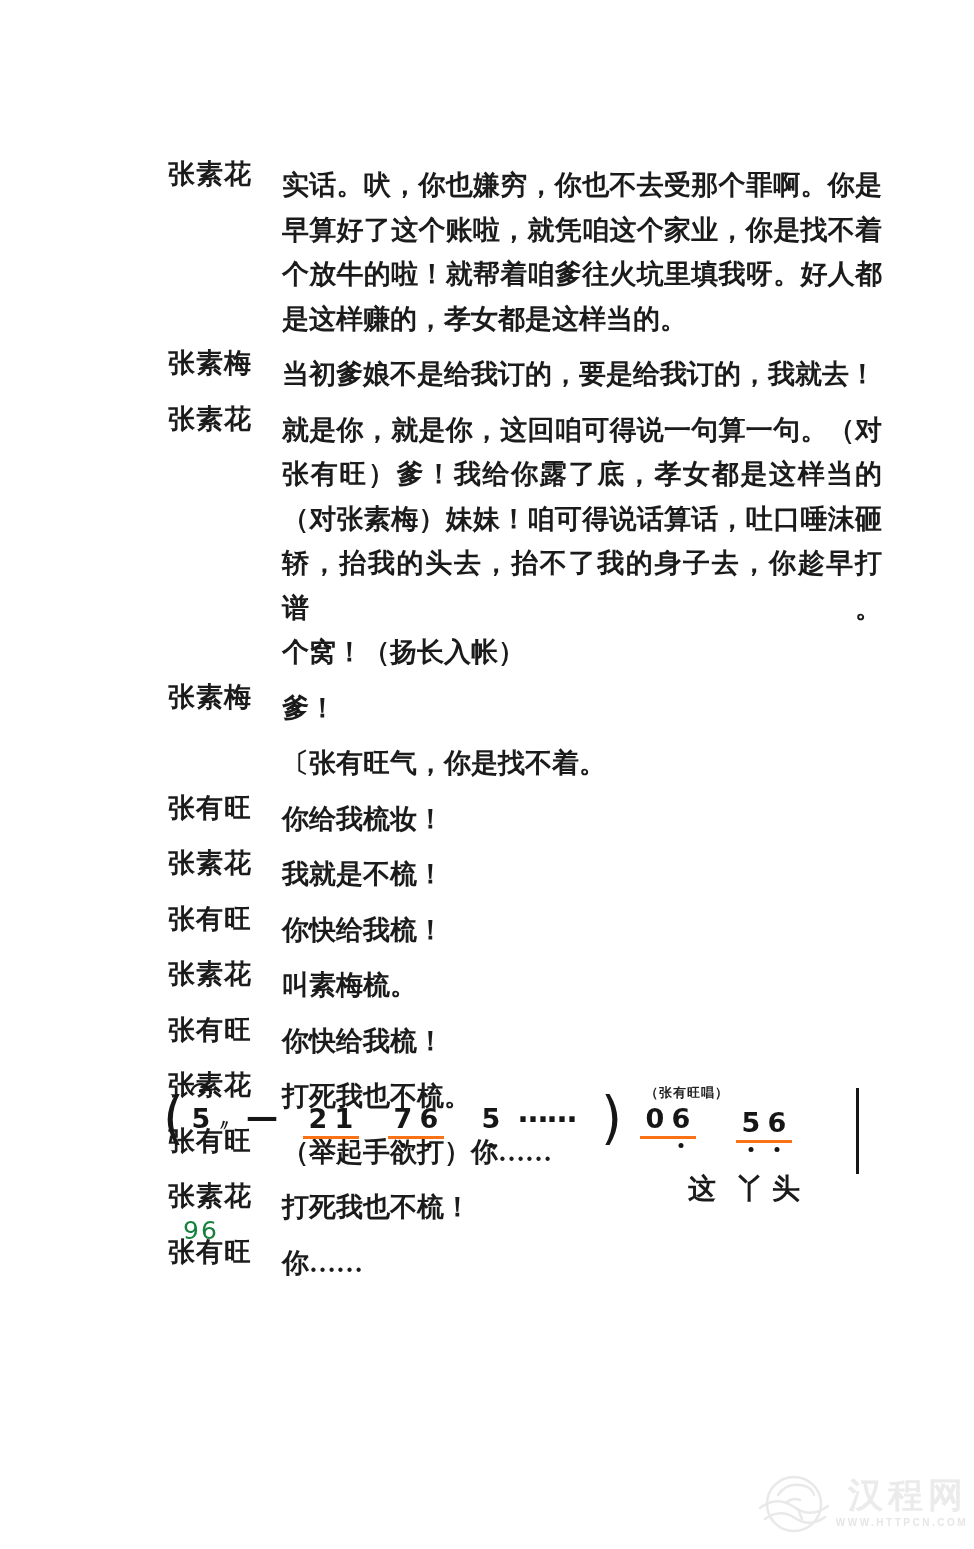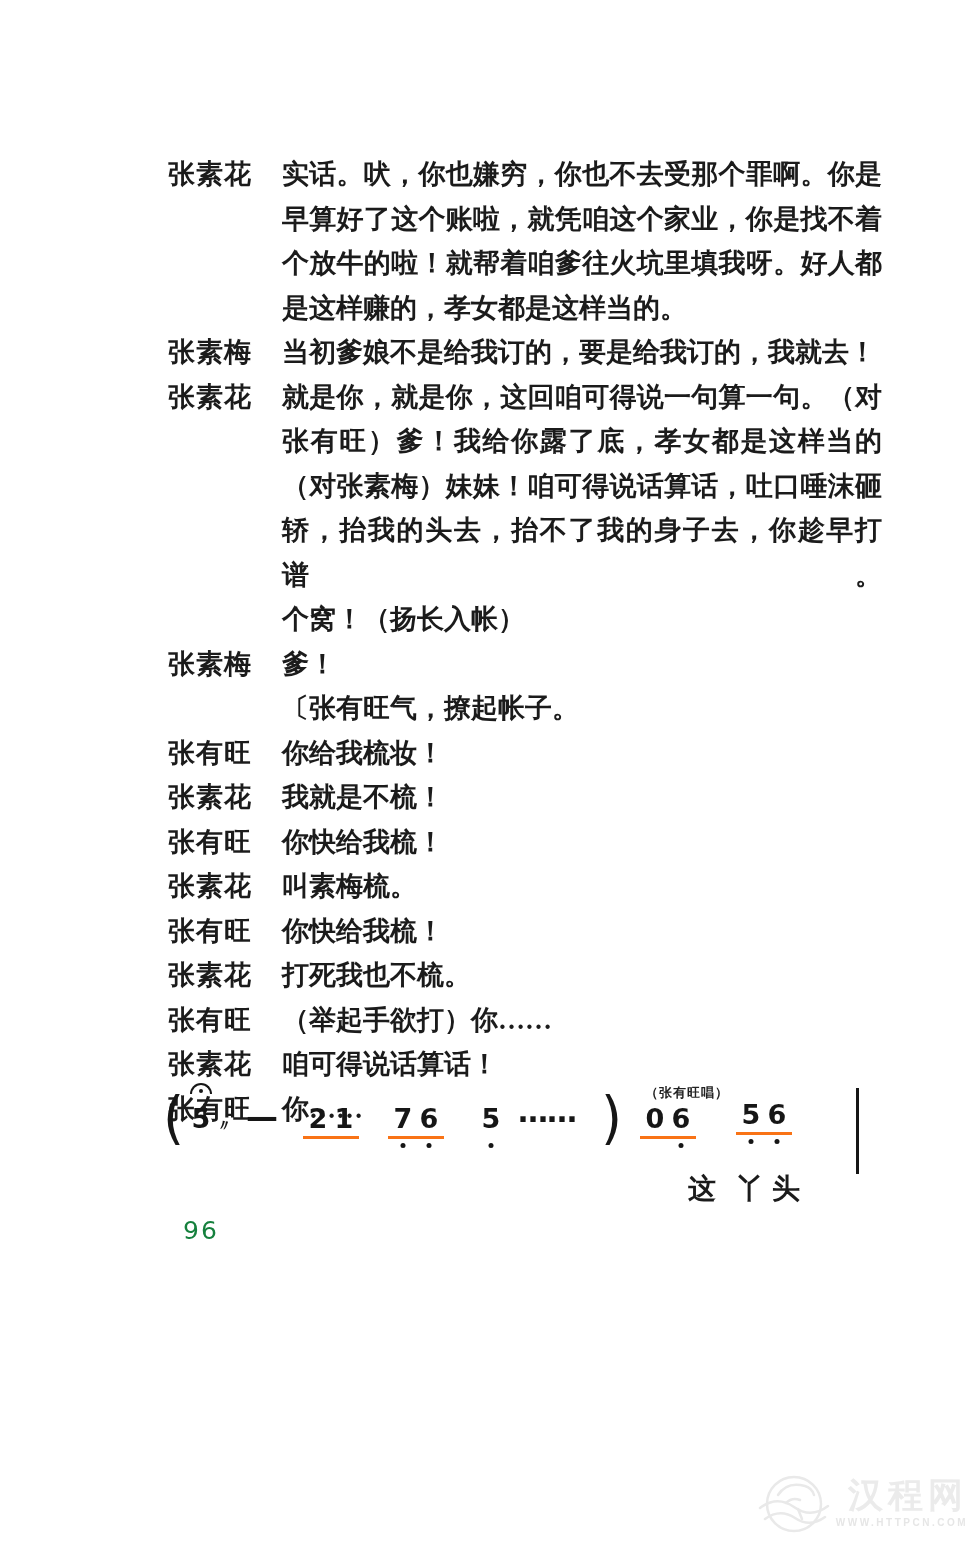--- a/index.html
+++ b/index.html
@@ -8,21 +8,21 @@
     font-family:"Liberation Serif","DejaVu Serif",serif;
     -webkit-font-smoothing:antialiased;
   }
   
   .dialogue{
     position:absolute;left:168px;top:152px;width:714px;
     color:#1b1b1b;font-size:27px;font-weight:600;line-height:44.5px;
   }
   .row{display:flex;justify-content:space-between;}
   .spk{flex:0 0 114px;letter-spacing:1px;white-space:nowrap;}
-  .txt{flex:1;min-width:0;}
+  .txt{flex:1;min-width:0;margin-top:11px;}
   .line{display:block;}
   .line.just{text-align:justify;text-align-last:justify;}
   
   .music{
     position:absolute;left:0;top:1078px;width:974px;height:150px;
     color:#161616;font-family:"DejaVu Sans","Liberation Sans",sans-serif;font-weight:bold;
   }
   .music .abs{position:absolute;}
   .m-caption{left:645px;top:6px;font-size:13px;letter-spacing:1px;
     font-family:"Liberation Serif","DejaVu Serif",serif;font-weight:700;color:#222;}
@@ -40,21 +40,21 @@
     border-bottom:none;border-radius:12px 12px 0 0;box-sizing:border-box;}
   .m-n5f .fdot{position:absolute;left:50%;top:6px;transform:translateX(-50%);
     width:4px;height:4px;background:#161616;border-radius:50%;}
   .m-trem{left:216px;top:38px;font-size:16px;transform:rotate(8deg);}
   .m-dash{left:246px;top:20px;font-size:32px;letter-spacing:0;}
   .m-g21{left:303px;top:26px;}
   .m-g76{left:388px;top:26px;}
   .m-single{left:478px;top:26px;}
   .m-cont{left:518px;top:16px;font-size:30px;letter-spacing:-1px;}
   .m-g06{left:640px;top:26px;}
-  .m-g56{left:736px;top:22px;}
+  .m-g56{left:736px;top:30px;}
   .m-barline{left:856px;top:10px;width:3px;height:86px;background:#161616;}
   .m-lyric{top:92px;font-size:28px;font-weight:600;color:#1b1b1b;
     font-family:"Liberation Serif","DejaVu Serif",serif;}
   .m-l1{left:688px;}
   .m-l2{left:736px;letter-spacing:8px;}
   
   .pagenum{position:absolute;left:183px;top:1216px;font-size:25px;color:#15803d;
     font-family:"DejaVu Sans","Liberation Sans",sans-serif;letter-spacing:2px;}
   
   .watermark{position:absolute;right:6px;bottom:8px;display:flex;align-items:center;
@@ -96,21 +96,21 @@
     </div>
     <div class="row">
       <span class="spk">张素梅</span>
       <div class="txt">
         <span class="line">爹！</span>
       </div>
     </div>
     <div class="row">
       <span class="spk"></span>
       <div class="txt">
-        <span class="line">〔张有旺气，撩起帐子。</span>
+        <span class="line">〔张有旺气，你是找不着。</span>
       </div>
     </div>
     <div class="row">
       <span class="spk">张有旺</span>
       <div class="txt">
         <span class="line">你给我梳妆！</span>
       </div>
     </div>
     <div class="row">
       <span class="spk">张素花</span>
@@ -144,21 +144,21 @@
     </div>
     <div class="row">
       <span class="spk">张有旺</span>
       <div class="txt">
         <span class="line">（举起手欲打）你……</span>
       </div>
     </div>
     <div class="row">
       <span class="spk">张素花</span>
       <div class="txt">
-        <span class="line">咱可得说话算话！</span>
+        <span class="line">打死我也不梳！</span>
       </div>
     </div>
     <div class="row">
       <span class="spk">张有旺</span>
       <div class="txt">
         <span class="line">你……</span>
       </div>
     </div>
   </main>
 

